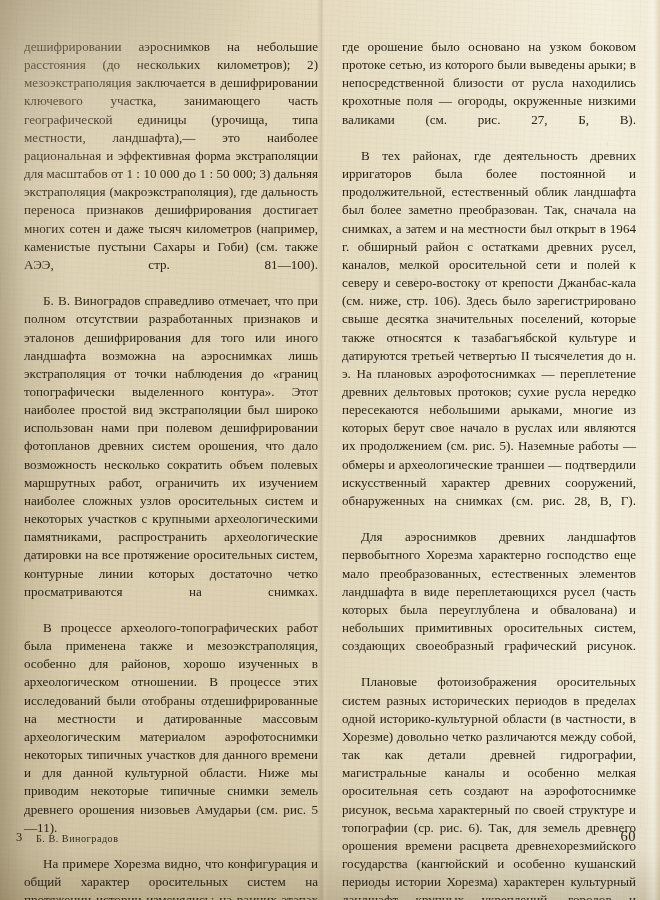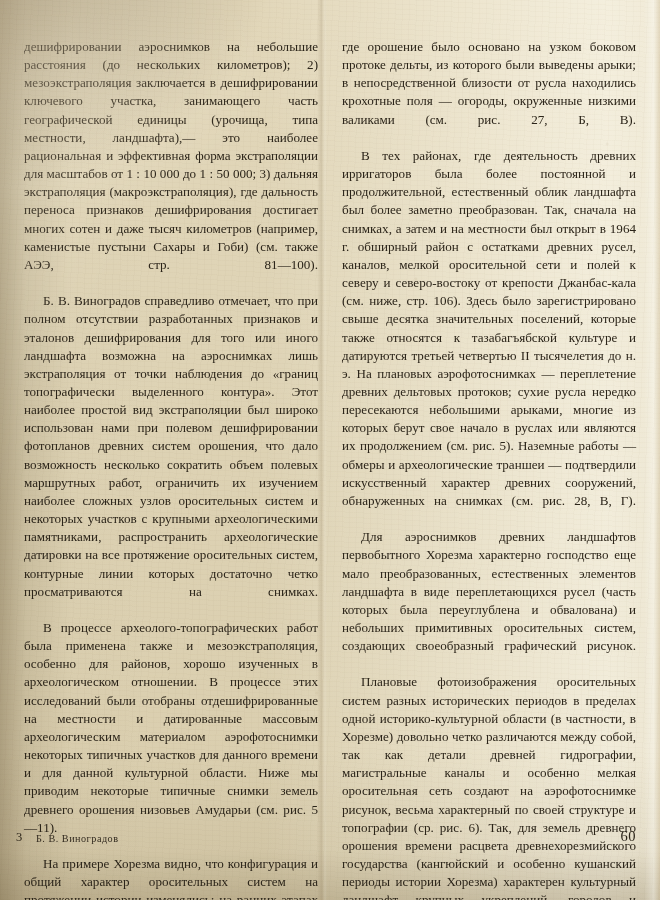--- a/index.html
+++ b/index.html
@@ -170,21 +170,21 @@
   <div id="columns">
 
     <div class="column" id="col-left">
       <p class="cont">дешифрировании аэроснимков на небольшие расстояния (до нескольких километров); 2) мезоэкстраполяция заключается в дешифрировании ключевого участка, занимающего часть географической единицы (урочища, типа местности, ландшафта),— это наиболее рациональная и эффективная форма экстраполяции для масштабов от 1 : 10 000 до 1 : 50 000; 3) дальняя экстраполяция (макроэкстраполяция), где дальность переноса признаков дешифрирования достигает многих сотен и даже тысяч километров (например, каменистые пустыни Сахары и Гоби) (см. также АЭЭ, стр. 81—100).</p>
       <p>Б. В. Виноградов справедливо отмечает, что при полном отсутствии разработанных признаков и эталонов дешифрирования для того или иного ландшафта возможна на аэроснимках лишь экстраполяция от точки наблюдения до «границ топографически выделенного контура». Этот наиболее простой вид экстраполяции был широко использован нами при полевом дешифрировании фотопланов древних систем орошения, что дало возможность несколько сократить объем полевых маршрутных работ, ограничить их изучением наиболее сложных узлов оросительных систем и некоторых участков с крупными археологическими памятниками, распространить археологические датировки на все протяжение оросительных систем, контурные линии которых достаточно четко просматриваются на снимках.</p>
       <p>В процессе археолого-топографических работ была применена также и мезоэкстраполяция, особенно для районов, хорошо изученных в археологическом отношении. В процессе этих исследований были отобраны отдешифрированные на местности и датированные массовым археологическим материалом аэрофотоснимки некоторых типичных участков для данного времени и для данной культурной области. Ниже мы приводим некоторые типичные снимки земель древнего орошения низовьев Амударьи (см. рис. 5—11).</p>
       <p>На примере Хорезма видно, что конфигурация и общий характер оросительных систем на протяжении истории изменялись: на ранних этапах в эпоху первобытности оросительные системы были тесно связаны с древней гидрографической сетью и следовали за руслами, повторяя их очертания. Земли, заброшенные земледельцами еще в эпоху первобытности, имеют в настоящее время внешний облик пустынной территории, почти лишенной следов человеческой деятельности (Андрианов и Кесь, 1967, рис. 3). Такова, в частности, территория в низовьях бокового протока Акчадарьинской дельты, примыкавшая к могильнику Кокча 3,</p>
     </div>
 
     <div class="column" id="col-right">
-      <p class="cont">где орошение было основано на узком боковом протоке дельты, из которого были выведены арыки; в непосредственной близости от русла находились крохотные поля — огороды, окруженные низкими валиками (см. рис. 27, Б, В).</p>
+      <p class="cont">где орошение было основано на узком боковом протоке сетью, из которого были выведены арыки; в непосредственной близости от русла находились крохотные поля — огороды, окруженные низкими валиками (см. рис. 27, Б, В).</p>
       <p>В тех районах, где деятельность древних ирригаторов была более постоянной и продолжительной, естественный облик ландшафта был более заметно преобразован. Так, сначала на снимках, а затем и на местности был открыт в 1964 г. обширный район с остатками древних русел, каналов, мелкой оросительной сети и полей к северу и северо-востоку от крепости Джанбас-кала (см. ниже, стр. 106). Здесь было зарегистрировано свыше десятка значительных поселений, которые также относятся к тазабагъябской культуре и датируются третьей четвертью II тысячелетия до н. э. На плановых аэрофотоснимках — переплетение древних дельтовых протоков; сухие русла нередко пересекаются небольшими арыками, многие из которых берут свое начало в руслах или являются их продолжением (см. рис. 5). Наземные работы — обмеры и археологические траншеи — подтвердили искусственный характер древних сооружений, обнаруженных на снимках (см. рис. 28, В, Г).</p>
       <p>Для аэроснимков древних ландшафтов первобытного Хорезма характерно господство еще мало преобразованных, естественных элементов ландшафта в виде переплетающихся русел (часть которых была переуглублена и обвалована) и небольших примитивных оросительных систем, создающих своеобразный графический рисунок.</p>
       <p>Плановые фотоизображения оросительных систем разных исторических периодов в пределах одной историко-культурной области (в частности, в Хорезме) довольно четко различаются между собой, так как детали древней гидрографии, магистральные каналы и особенно мелкая оросительная сеть создают на аэрофотоснимке рисунок, весьма характерный по своей структуре и топографии (ср. рис. 6). Так, для земель древнего орошения времени расцвета древнехорезмийского государства (кангюйский и особенно кушанский периоды истории Хорезма) характерен культурный ландшафт крупных укреплений, городов и многочисленных сельских поселений, окруженных полями и виноградниками, достигающих иногда значительных размеров — 100—120 м в длину при ширине 60—80 м, часто разделенных на два прямоугольника, каждый из которых разделен в свою очередь на гряды шириной в 3—4 м (см. ниже, стр. 128). Примером типичного сельского поселения первых ве-</p>
     </div>
 
   </div>
 
   <div id="footer">
     <span id="signature-mark">3</span>
     <span id="running-author">Б. В. Виноградов</span>

